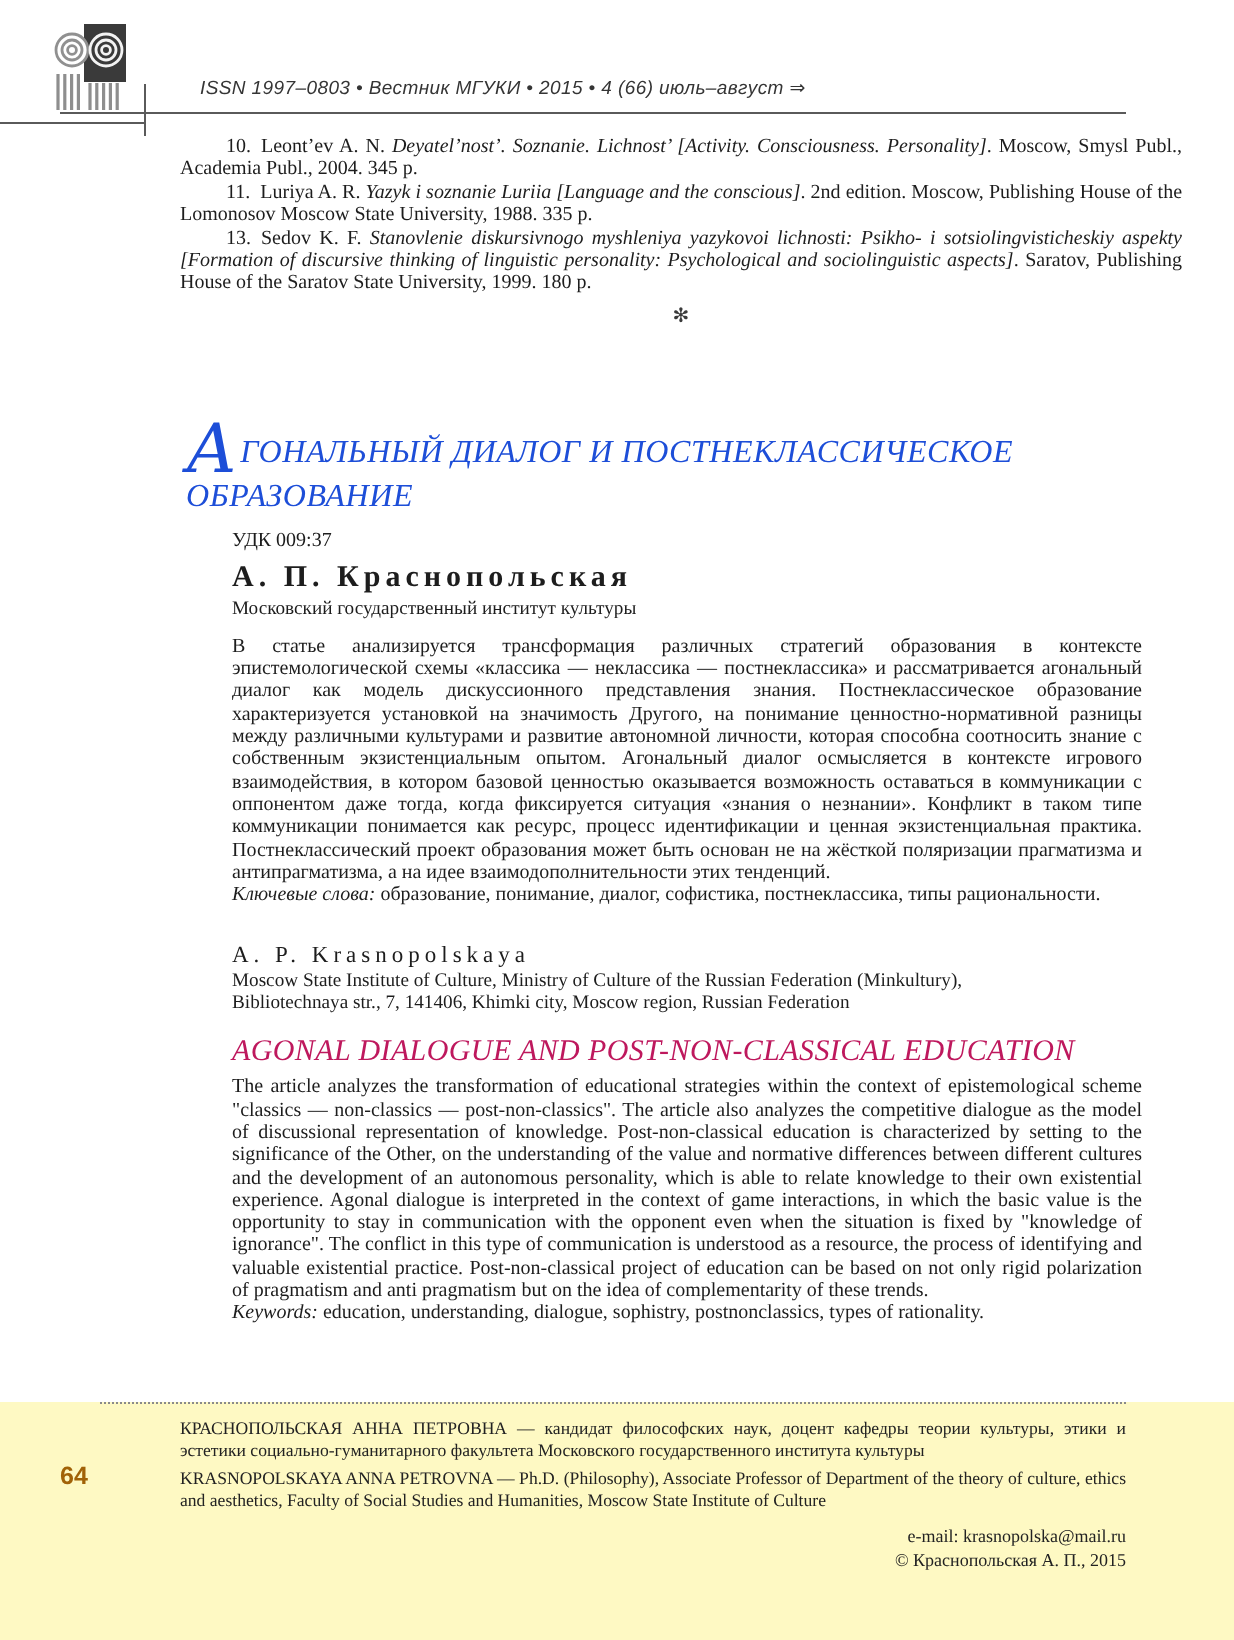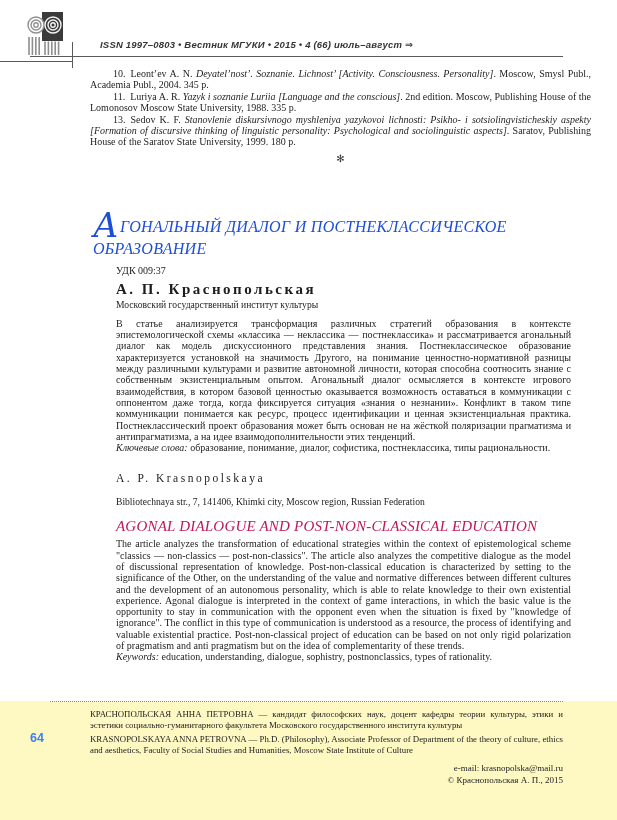--- a/index.html
+++ b/index.html
@@ -9,21 +9,21 @@
     overflow:hidden;
   }
   
   .logo { position:absolute; left:26px; top:12px; }
   .rule-main  { position:absolute; left:30px; top:56px; width:533px; height:1px; background:#5a5a5a; }
   .rule-shelf { position:absolute; left:0px;  top:61px; width:72px;  height:1px; background:#5a5a5a; }
   .rule-tick  { position:absolute; left:72px; top:42px; width:1px;   height:26px; background:#5a5a5a; }
   .header-issn {
     position:absolute; left:100px; top:39px;
     font-family:"Liberation Sans","DejaVu Sans",sans-serif;
-    font-weight:bold; font-style:italic; font-size:9.5px; color:#353535; letter-spacing:0.2px;
+    font-weight:normal; font-style:italic; font-size:9.5px; color:#353535; letter-spacing:0.2px;
   }
   
   .content { position:absolute; top:62px; left:0; width:617px;padding-left:28px; }
   .refs { margin:6px 54px 0 62px; }
   .ref  { margin:0; font-size:10px; line-height:11.4px; text-align:justify; text-indent:23px; color:#1d1d1d; }
   .star-row { margin:5px 54px 0 62px; text-align:center; font-family:"DejaVu Sans",sans-serif; font-size:10px; color:#3a3a3a; }
   .title-ru {
     margin:50px 44px 0 65px; font-weight:normal; font-style:italic;
     font-size:16px; line-height:22px; letter-spacing:0.3px; color:#1d4ed8;
   }
@@ -38,21 +38,21 @@
   .abstract-en { margin-top:3px; }
   
   .footer { position:absolute; left:0; right:0; top:701px; bottom:0; background:#fef9c3; }
   .dotted { margin:0 54px 0 50px; height:0; border-top:1px dotted #8a8a8a; }
   .bio    { margin:7px 54px 0 90px; font-size:8.8px; line-height:11px; text-align:justify; color:#222; }
   .bio.second { margin-top:3px; }
   .email, .copyright { margin:0 54px 0 0; text-align:right; font-size:9px; line-height:12px; color:#222; }
   .email { margin-top:6px; }
   .pagenum {
     position:absolute; left:30px; top:731px;
-    font-family:"Liberation Sans","DejaVu Sans",sans-serif; font-weight:bold; font-size:12.5px; color:#3b82f6;
+    font-family:"Liberation Sans","DejaVu Sans",sans-serif; font-weight:bold; font-size:12.5px; color:#a16207;
   }
 </style>
 </head>
 <body>
 
 <div class="page">
 
   <div class="logo">
     <svg width="38" height="44" viewBox="0 0 38 44">
       <rect x="16" y="0" width="21" height="29" fill="#3a3a3a"></rect>
@@ -97,21 +97,21 @@
     <h1 class="title-ru"><span class="initial">А</span><span>ГОНАЛЬНЫЙ ДИАЛОГ И ПОСТНЕКЛАССИЧЕСКОЕ ОБРАЗОВАНИЕ</span></h1>
 
     <p class="udk">УДК 009:37</p>
     <p class="author-ru">А. П. Краснопольская</p>
     <p class="affil">Московский государственный институт культуры</p>
 
     <p class="abstract">В статье анализируется трансформация различных стратегий образования в контексте эпистемологической схемы «классика — неклассика — постнеклассика» и рассматривается агональный диалог как модель дискуссионного представления знания. Постнеклассическое образование характеризуется установкой на значимость Другого, на понимание ценностно-нормативной разницы между различными культурами и развитие автономной личности, которая способна соотносить знание с собственным экзистенциальным опытом. Агональный диалог осмысляется в контексте игрового взаимодействия, в котором базовой ценностью оказывается возможность оставаться в коммуникации с оппонентом даже тогда, когда фиксируется ситуация «знания о незнании». Конфликт в таком типе коммуникации понимается как ресурс, процесс идентификации и ценная экзистенциальная практика. Постнеклассический проект образования может быть основан не на жёсткой поляризации прагматизма и антипрагматизма, а на идее взаимодополнительности этих тенденций.</p>
     <p class="kwline"><i>Ключевые слова:</i><span> образование, понимание, диалог, софистика, постнеклассика, типы рациональности.</span></p>
 
     <p class="author-en">A. P. Krasnopolskaya</p>
-    <p class="affil"><br><span>Bibliotechnaya str., 7, 141406, Khimki city, Moscow region, Russian Federation</span></p>
+    <p class="affil"><span>Moscow State Institute of Culture, Ministry of Culture of the Russian Federation (Minkultury),</span><br><span>Bibliotechnaya str., 7, 141406, Khimki city, Moscow region, Russian Federation</span></p>
 
     <h2 class="title-en">AGONAL DIALOGUE AND POST-NON-CLASSICAL EDUCATION</h2>
 
     <p class="abstract abstract-en">The article analyzes the transformation of educational strategies within the context of epistemological scheme "classics — non-classics — post-non-classics". The article also analyzes the competitive dialogue as the model of discussional representation of knowledge. Post-non-classical education is characterized by setting to the significance of the Other, on the understanding of the value and normative differences between different cultures and the development of an autonomous personality, which is able to relate knowledge to their own existential experience. Agonal dialogue is interpreted in the context of game interactions, in which the basic value is the opportunity to stay in communication with the opponent even when the situation is fixed by "knowledge of ignorance". The conflict in this type of communication is understood as a resource, the process of identifying and valuable existential practice. Post-non-classical project of education can be based on not only rigid polarization of pragmatism and anti pragmatism but on the idea of complementarity of these trends.</p>
     <p class="kwline"><i>Keywords:</i><span> education, understanding, dialogue, sophistry, postnonclassics, types of rationality.</span></p>
 
   </div>
 
   <div class="footer">
     <div class="dotted"></div>

